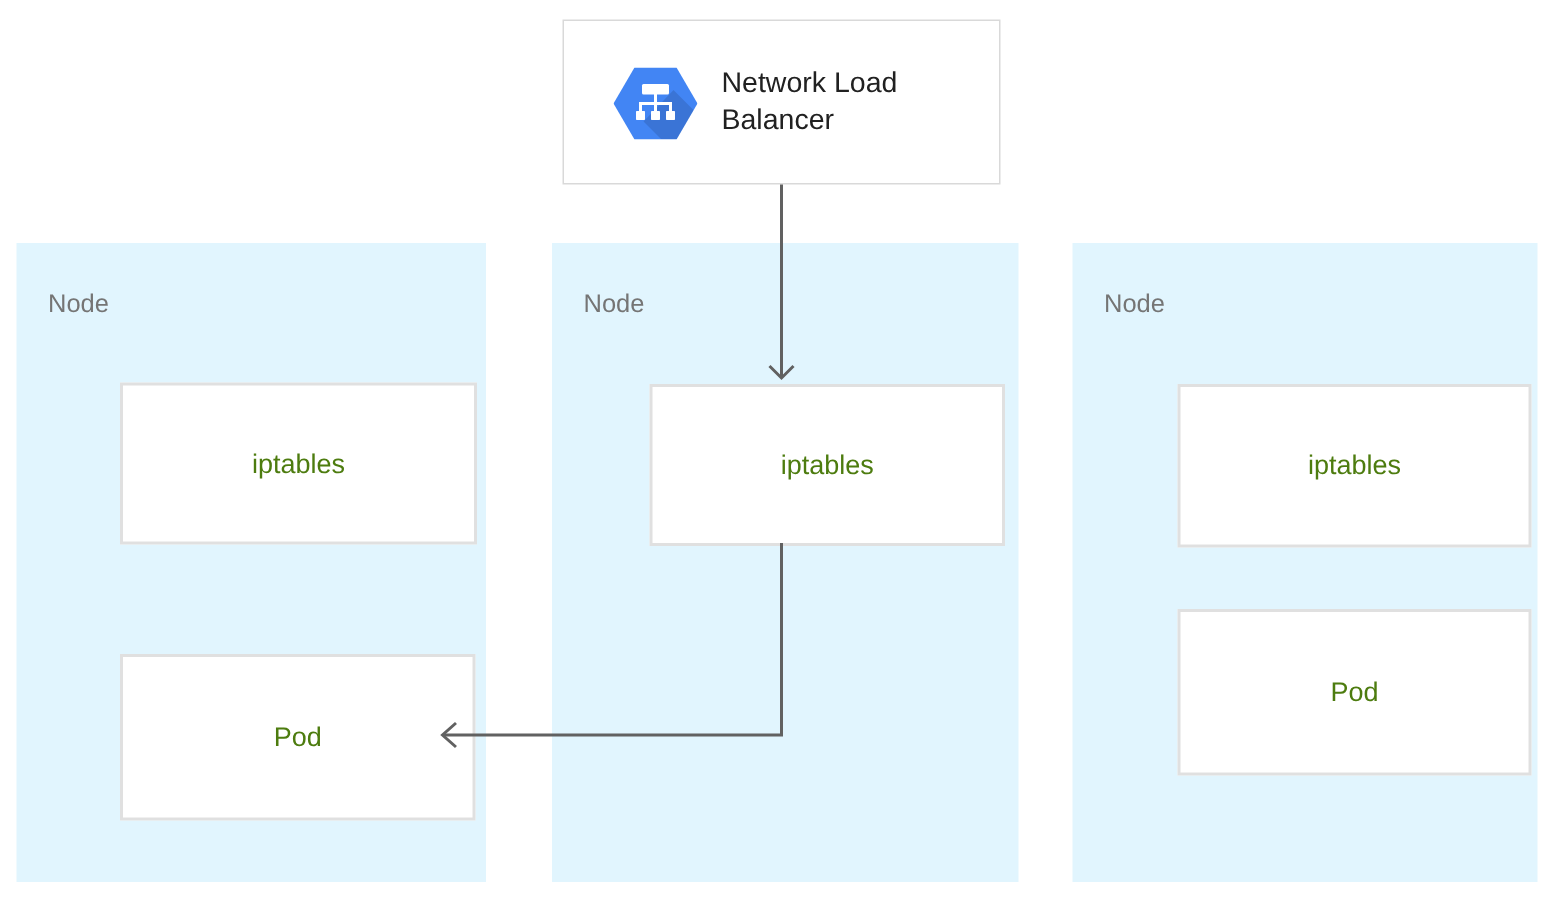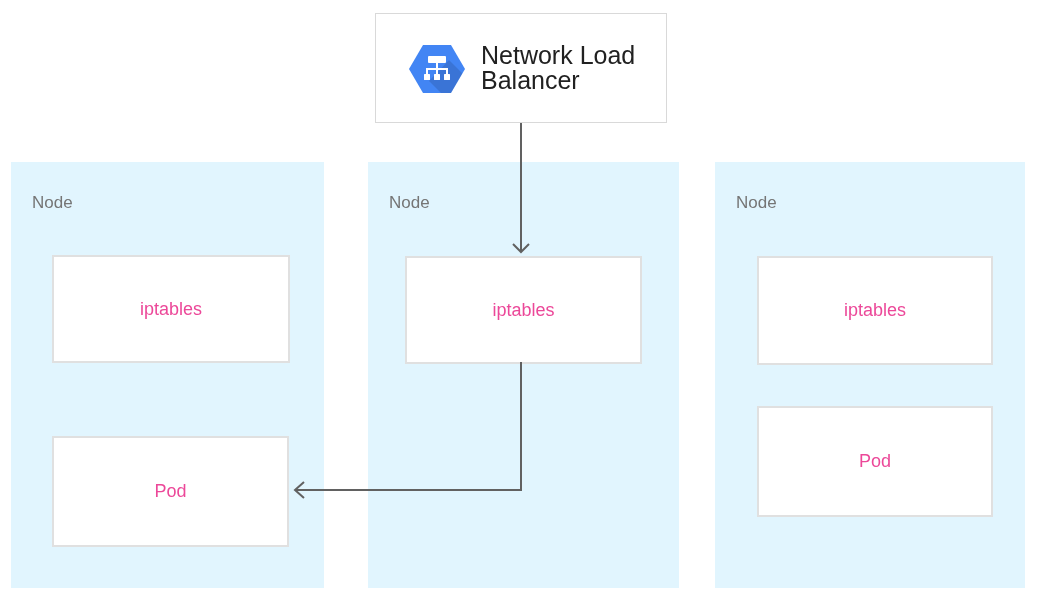--- a/index.html
+++ b/index.html
@@ -28,21 +28,21 @@
     position: absolute;
     left: 33px; top: 31px;
     width: 56px; height: 48px;
   }
   .nlb-label {
     position: absolute;
     left: 105px; top: 0;
     width: 180px; height: 100%;
     display: flex;
     align-items: center;
-    font-size: 25px;
+    font-size: 19px;
     line-height: 25px;
     color: #212121;
   }
 
   
   .node {
     position: absolute;
     top: 162px;
     height: 426px;
     background: #e1f5fe;
@@ -60,21 +60,22 @@
   }
 
   .inner-box {
     position: absolute;
     background: #ffffff;
     border: 2px solid #e0e0e0;
     display: flex;
     align-items: center;
     justify-content: center;
     font-size: 18px;
-    color: #ec4899;
+    color: #4d7c0f;
+    margin-left: 28px;
   }
 
   
   .node-1 .box-iptables { left: 41px; top: 93px;  width: 238px; height: 108px; }
   .node-1 .box-pod      { left: 41px; top: 274px; width: 237px; height: 111px; }
   .node-2 .box-iptables { left: 37px; top: 94px;  width: 237px; height: 108px; }
   .node-3 .box-iptables { left: 42px; top: 94px;  width: 236px; height: 109px; }
   .node-3 .box-pod      { left: 42px; top: 244px; width: 236px; height: 111px; }
 
   

